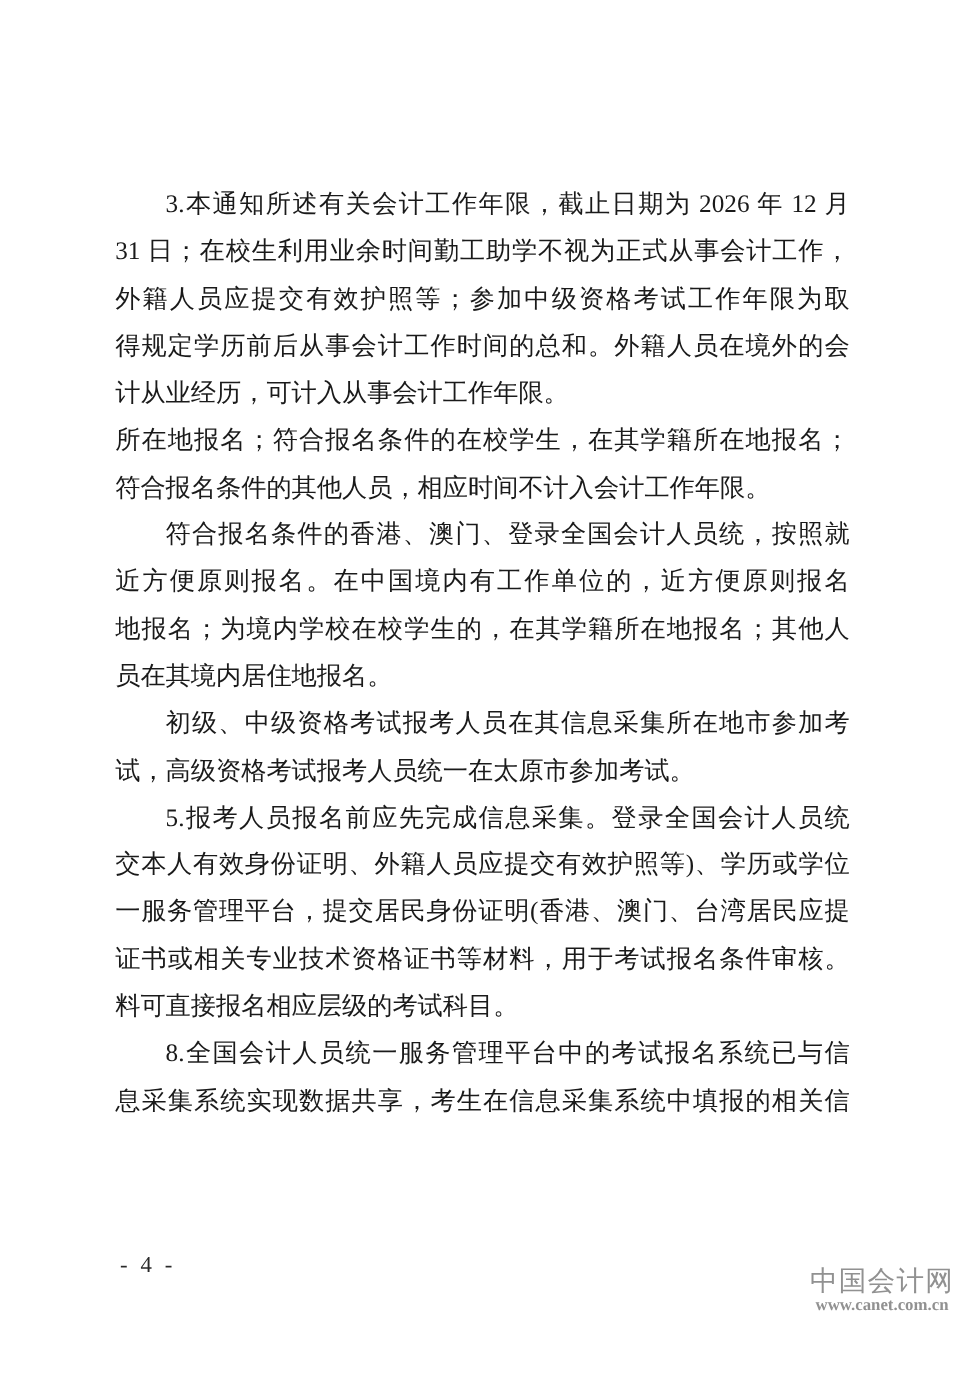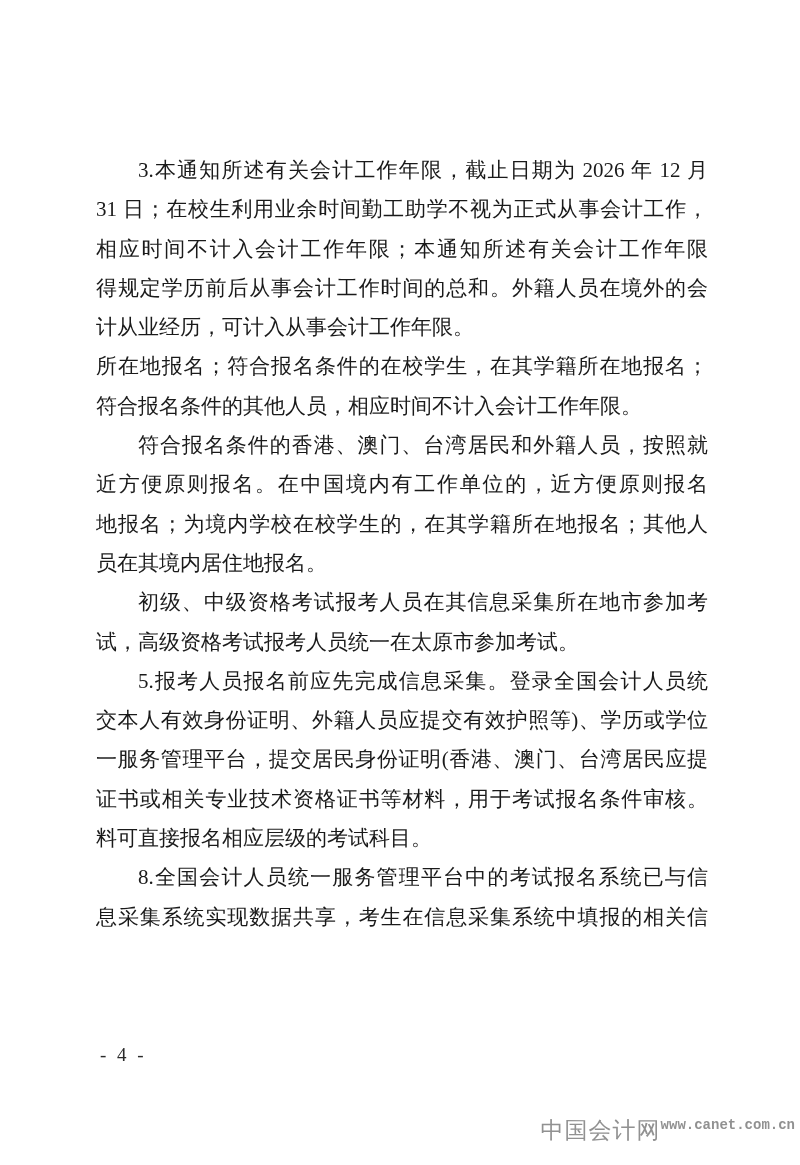--- a/index.html
+++ b/index.html
@@ -44,53 +44,53 @@
     left: 100px;
     top: 1044px;
     font-size: 19px;
     letter-spacing: 3px;
     color: #2a2a2a;
     font-family: "Liberation Serif", serif;
   }
   #watermark {
     position: absolute;
     right: 5px;
-    top: 1117px;
+    top: 1054px;
     display: flex;
-    flex-direction: row;
-    align-items: flex-start;
+    flex-direction: column;
+    align-items: center;
     color: #919191;
   }
   #watermark .wm-title {
     font-size: 23px;
     line-height: 27px;
     letter-spacing: 1px;
     font-family: "Liberation Sans", sans-serif;
   }
   #watermark .wm-url {
     font-size: 14px;
     line-height: 16px;
     font-weight: bold;
-    font-family: Liberation Mono, monospace;
+    font-family: Liberation Serif, serif;
   }
 </style>
 </head>
 <body>
 
 <div id="page">
 
   <div id="text-block">
     <div class="line indent">3.本通知所述有关会计工作年限，截止日期为 2026 年 12 月</div>
     <div class="line">31 日；在校生利用业余时间勤工助学不视为正式从事会计工作，</div>
-    <div class="line">相应时间不计入会计工作年限；本通知所述有关会计工作年限</div>
+    <div class="line">外籍人员应提交有效护照等；参加中级资格考试工作年限为取</div>
     <div class="line">得规定学历前后从事会计工作时间的总和。外籍人员在境外的会</div>
     <div class="line end">计从业经历，可计入从事会计工作年限。</div>
     <div class="line">所在地报名；符合报名条件的在校学生，在其学籍所在地报名；</div>
     <div class="line end">符合报名条件的其他人员，相应时间不计入会计工作年限。</div>
-    <div class="line indent">符合报名条件的香港、澳门、台湾居民和外籍人员，按照就</div>
+    <div class="line indent">符合报名条件的香港、澳门、登录全国会计人员统，按照就</div>
     <div class="line">近方便原则报名。在中国境内有工作单位的，近方便原则报名</div>
     <div class="line">地报名；为境内学校在校学生的，在其学籍所在地报名；其他人</div>
     <div class="line end">员在其境内居住地报名。</div>
     <div class="line indent">初级、中级资格考试报考人员在其信息采集所在地市参加考</div>
     <div class="line end">试，高级资格考试报考人员统一在太原市参加考试。</div>
     <div class="line indent">5.报考人员报名前应先完成信息采集。登录全国会计人员统</div>
     <div class="line">交本人有效身份证明、外籍人员应提交有效护照等)、学历或学位</div>
     <div class="line">一服务管理平台，提交居民身份证明(香港、澳门、台湾居民应提</div>
     <div class="line">证书或相关专业技术资格证书等材料，用于考试报名条件审核。</div>
     <div class="line end">料可直接报名相应层级的考试科目。</div>

